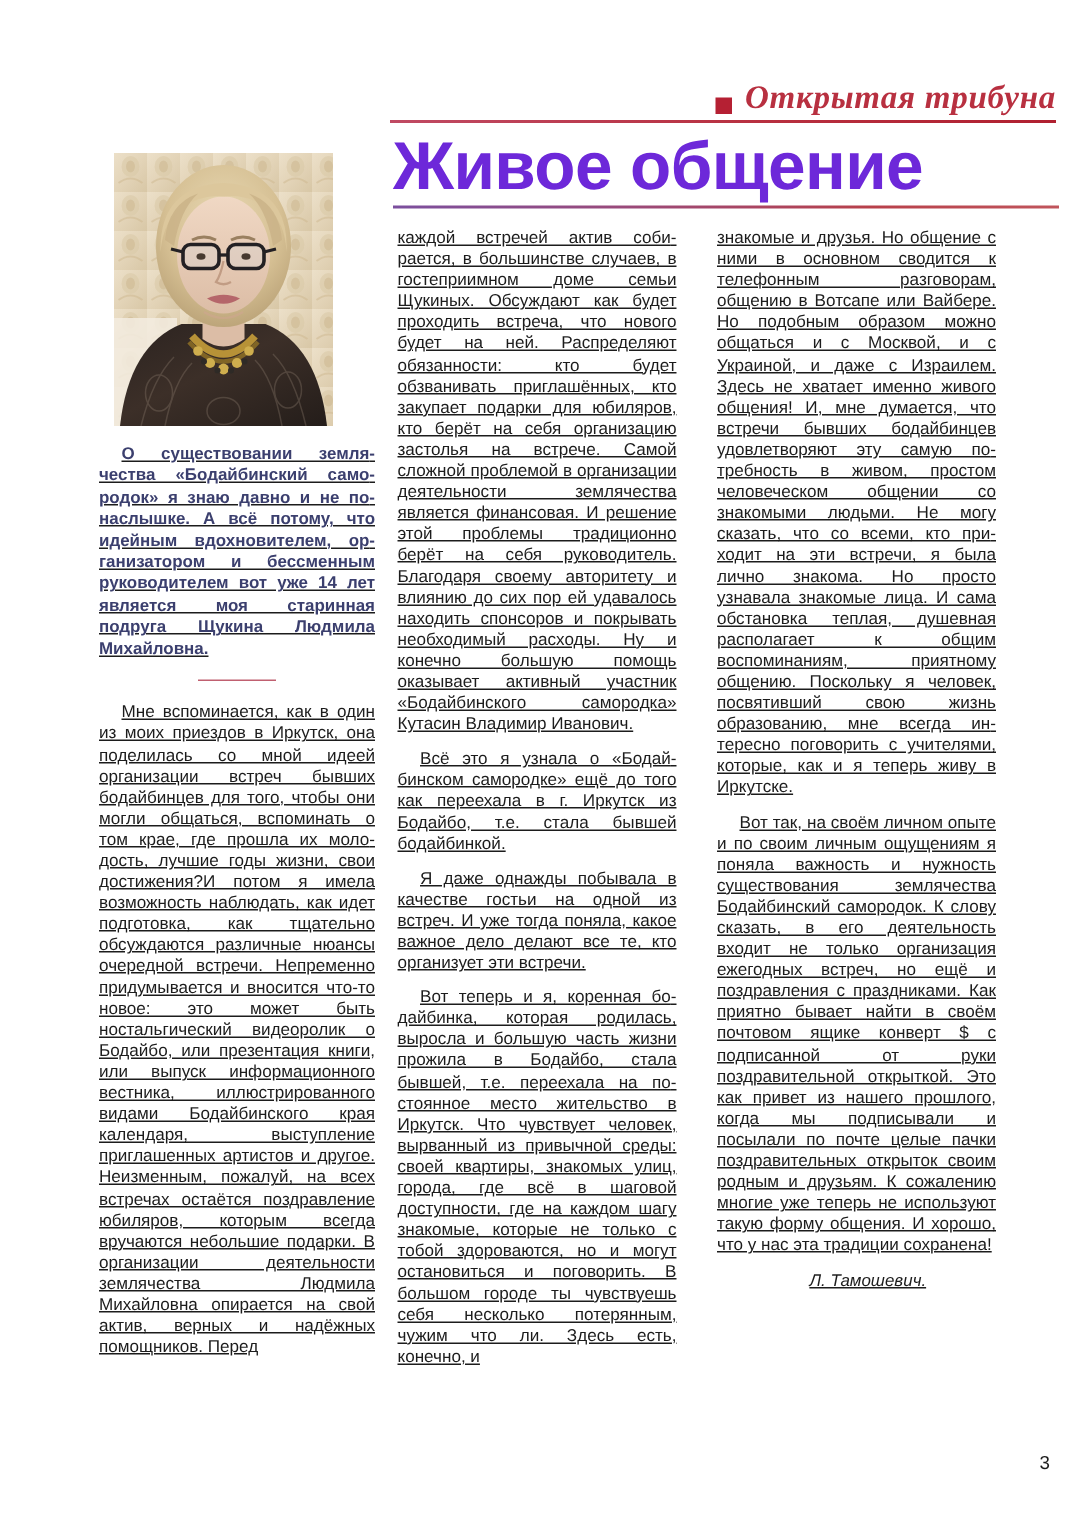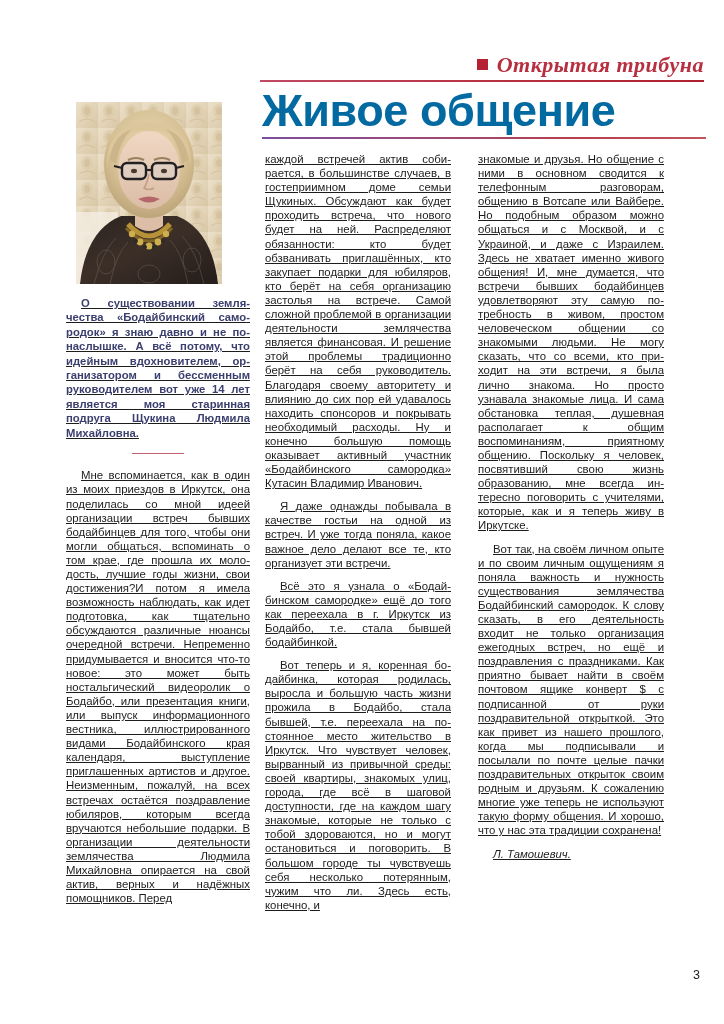--- a/index.html
+++ b/index.html
@@ -23,21 +23,21 @@
 
   
   .rubric-zone {
     position: absolute;
     left: 260px;
     top: 52px;
     width: 444px;
   }
   .rubric-line {
     display: flex;
-    align-items: center;
+    align-items: flex-end;
     justify-content: flex-end;
     gap: 9px;
     height: 26px;
   }
   .rubric-bullet {
     width: 11px;
     height: 11px;
     background: #b52033;
     flex: 0 0 auto;
     margin-bottom: 2px;
@@ -63,21 +63,21 @@
     position: absolute;
     left: 262px;
     top: 86px;
     width: 444px;
   }
   .headline {
     font-family: "Liberation Sans", sans-serif;
     font-weight: bold;
     font-size: 45px;
     line-height: 50px;
-    color: #0369a1;
+    color: #6d28d9;
     letter-spacing: -0.4px;
     white-space: nowrap;
     margin: 0;
   }
   .headline-rule {
     margin-top: 1px;
     height: 1.6px;
     width: 100%;
     background: linear-gradient(to right, #7b4f9e 0%, #9a4a7a 35%, #b8404a 72%, #c0555c 100%);
   }
@@ -128,21 +128,21 @@
   }
   .lead-rule {
     width: 52px;
     height: 1.3px;
     background: #c06070;
     margin: 13px auto 14px auto;
   }
 
   .signature {
     margin-top: 11px;
-    text-align: left;
+    text-align: center;
     font-style: italic;
     font-size: 11.3px;
     color: #1c1c1c;
     text-indent: 0;
   }
 
   .page-number {
     position: absolute;
     right: 24px;
     bottom: 42px;
@@ -264,22 +264,22 @@
   </div>
 
   <div class="col" id="col1">
     <p class="lead">О существовании земля­чества «Бодайбинский само­родок» я знаю давно и не по­наслышке. А всё потому, что идейным вдохновителем, ор­ганизатором и бессменным руководителем вот уже 14 лет является моя старинная подруга Щукина Людмила Михайловна.</p>
     <div class="lead-rule"></div>
     <p>Мне вспоминается, как в один из моих приездов в Ир­кутск, она поделилась со мной идеей организации встреч бывших бодайбинцев для того, чтобы они могли об­щаться, вспоминать о том крае, где прошла их моло­дость, лучшие годы жизни, свои достижения?И потом я имела возможность наблюдать, как идет подготовка, как тщатель­но обсуждаются различные нюансы очередной встречи. Непременно придумывается и вносится что-то новое: это может быть ностальгический видеоролик о Бодайбо, или презентация книги, или выпуск информационного вестника, иллюстрированного видами Бодайбинского края календа­ря, выступление приглашен­ных артистов и другое. Неиз­менным, пожалуй, на всех встречах остаётся поздрав­ление юбиляров, которым всегда вручаются небольшие подарки. В организации дея­тельности землячества Люд­мила Михайловна опирается на свой актив, верных и на­дёжных помощников. Перед</p>
   </div>
 
   <div class="col" id="col2">
     <p class="cont">каждой встречей актив соби­рается, в большинстве случа­ев, в гостеприимном доме се­мьи Щукиных. Обсуждают как будет проходить встреча, что нового будет на ней. Распре­деляют обязанности: кто будет обзванивать приглашённых, кто закупает подарки для юби­ляров, кто берёт на себя орга­низацию застолья на встрече. Самой сложной проблемой в организации деятельности землячества является финан­совая. И решение этой про­блемы традиционно берёт на себя руководитель. Благодаря своему авторитету и влиянию до сих пор ей удавалось на­ходить спонсоров и покрывать необходимый расходы. Ну и конечно большую помощь оказывает активный участник «Бодайбинского самородка» Кутасин Владимир Иванович.</p>
+    <p>Всё это я узнала о «Бодай­бинском самородке» ещё до того как переехала в г. Ир­кутск из Бодайбо, т.е. стала бывшей бодайбинкой.</p>
     <p>Я даже однажды побывала в качестве гостьи на одной из встреч. И уже тогда поняла, ка­кое важное дело делают все те, кто организует эти встречи.</p>
-    <p>Всё это я узнала о «Бодай­бинском самородке» ещё до того как переехала в г. Ир­кутск из Бодайбо, т.е. стала бывшей бодайбинкой.</p>
     <p>Вот теперь и я, коренная бо­дайбинка, которая родилась, выросла и большую часть жиз­ни прожила в Бодайбо, стала бывшей, т.е. переехала на по­стоянное место жительство в Иркутск. Что чувствует человек, вырванный из привычной сре­ды: своей квартиры, знакомых улиц, города, где всё в шаго­вой доступности, где на каж­дом шагу знакомые, которые не только с тобой здороваются, но и могут остановиться и поговорить. В большом го­роде ты чувствуешь себя не­сколько потерянным, чужим что ли. Здесь есть, конечно, и</p>
   </div>
 
   <div class="col" id="col3">
     <p class="cont">знакомые и друзья. Но обще­ние с ними в основном сво­дится к телефонным разго­ворам, общению в Вотсапе или Вайбере. Но подобным образом можно общаться и с Москвой, и с Украиной, и даже с Израилем. Здесь не хватает именно живого об­щения! И, мне думается, что встречи бывших бодайбинцев удовлетворяют эту самую по­требность в живом, простом человеческом общении со знакомыми людьми. Не могу сказать, что со всеми, кто при­ходит на эти встречи, я была лично знакома. Но просто узнавала знакомые лица. И сама обстановка теплая, ду­шевная располагает к общим воспоминаниям, приятному общению. Поскольку я чело­век, посвятивший свою жизнь образованию, мне всегда ин­тересно поговорить с учите­лями, которые, как и я теперь живу в Иркутске.</p>
     <p>Вот так, на своём личном опыте и по своим личным ощущениям я поняла важ­ность и нужность существо­вания землячества Бодай­бинский самородок. К слову сказать, в его деятельность входит не только организация ежегодных встреч, но ещё и поздравления с праздника­ми. Как приятно бывает найти в своём почтовом ящике кон­верт $ с подписанной от руки поздравительной открыткой. Это как привет из нашего про­шлого, когда мы подписывали и посылали по почте целые пачки поздравительных откры­ток своим родным и друзьям. К сожалению многие уже теперь не используют такую форму общения. И хорошо, что у нас эта традиции сохра­нена!</p>
     <p class="signature">Л. Тамошевич.</p>
   </div>
 
   <div class="page-number">3</div>

